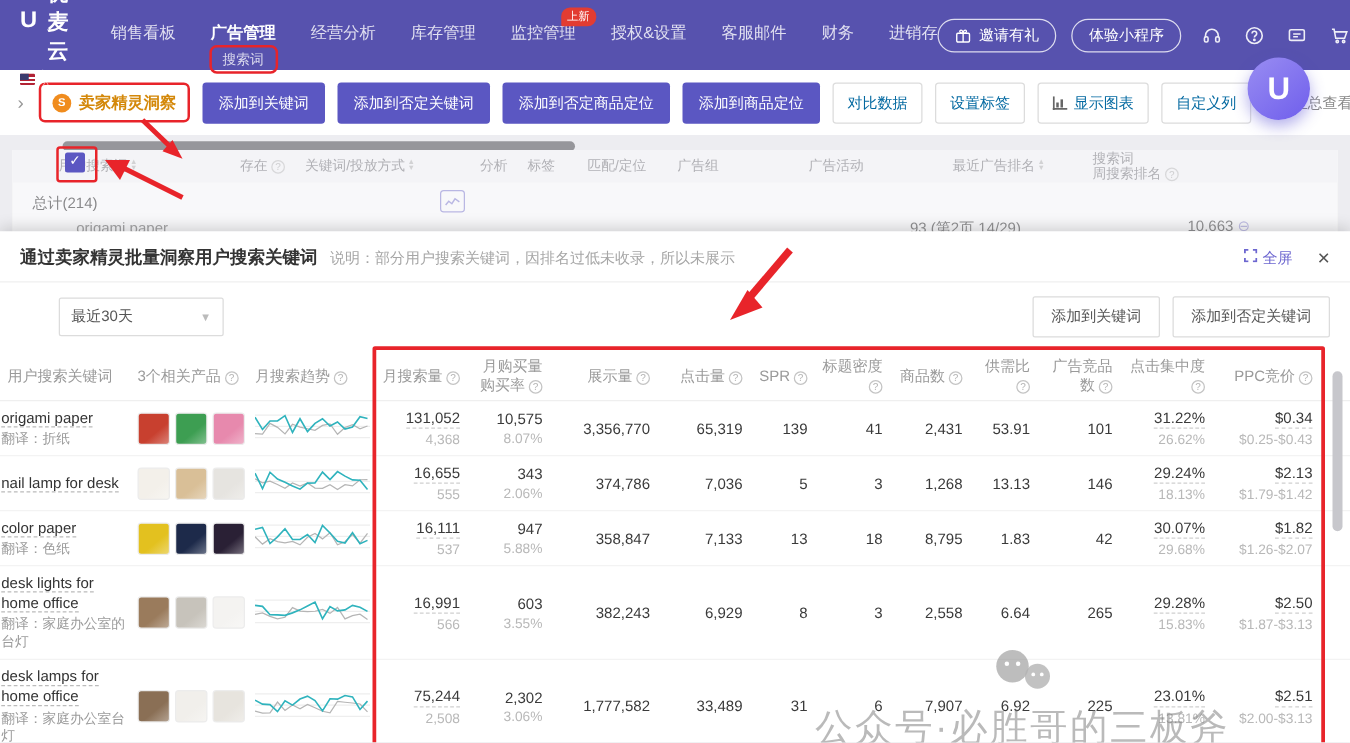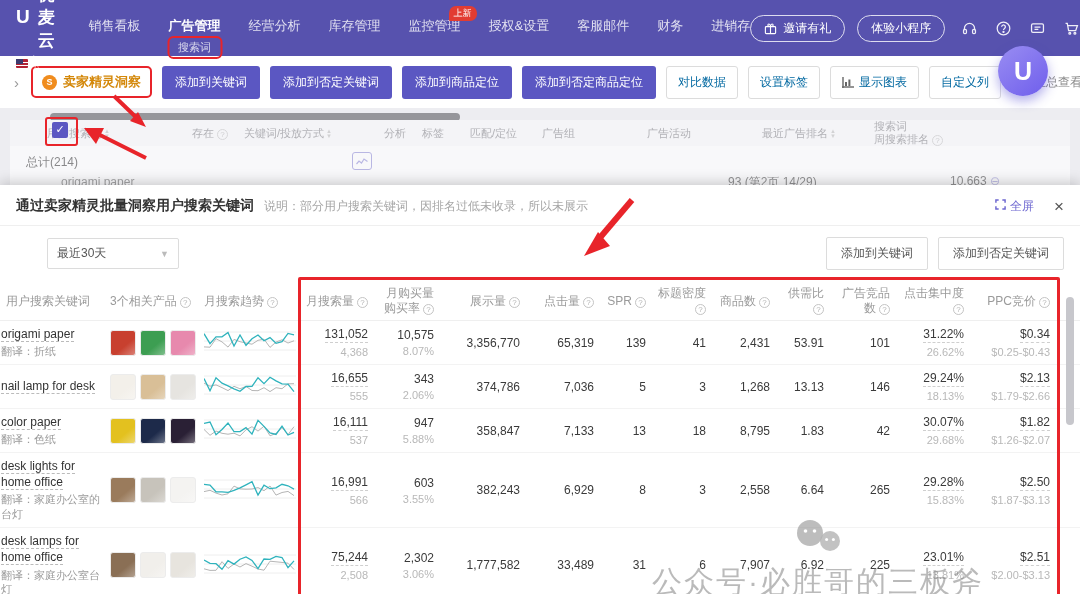--- a/index.html
+++ b/index.html
@@ -170,22 +170,22 @@
 <div class="workspace">
   <div class="toolbar">
     <span class="chev">›</span>
     <span class="insight-wrap">
       <span class="insight-ico">S</span>
       <span>卖家精灵洞察</span>
     </span>
     <span id="tb-primary" style="display:flex;gap:10px;">
         <button class="btn-primary">添加到关键词</button>
         <button class="btn-primary">添加到否定关键词</button>
+        <button class="btn-primary">添加到否定商品定位</button>
         <button class="btn-primary">添加到商品定位</button>
-        <button class="btn-primary">添加到否定商品定位</button>
       </span>
     <span id="tb-plain" style="display:flex;gap:10px;">
         <button class="btn-plain">
           <span>对比数据</span>
         </button>
         <button class="btn-plain">
           <span>设置标签</span>
         </button>
         <button class="btn-plain">
           <span>
@@ -339,21 +339,21 @@
           <div class="cell"><span class="v ul">16,655</span><span class="s">555</span></div>
           <div class="cell"><span class="v">343</span><span class="s">2.06%</span></div>
           <div class="cell"><span class="v">374,786</span></div>
           <div class="cell"><span class="v">7,036</span></div>
           <div class="cell"><span class="v">5</span></div>
           <div class="cell"><span class="v">3</span></div>
           <div class="cell"><span class="v">1,268</span></div>
           <div class="cell"><span class="v">13.13</span></div>
           <div class="cell"><span class="v">146</span></div>
           <div class="cell"><span class="v ul">29.24%</span><span class="s">18.13%</span></div>
-          <div class="cell"><span class="v ul">$2.13</span><span class="s">$1.79-$2.66</span></div>
+          <div class="cell"><span class="v ul">$2.13</span><span class="s">$1.79-$1.42</span></div>
         </div>
         <div class="m-row mgrid">
           <div class="kw"><span class="k">color paper</span><span class="t">翻译：色纸</span></div>
           <div class="thumbs">
             <div class="thumb" style="background: linear-gradient(140deg, rgb(227, 193, 31) 60%, rgba(255, 255, 255, 0.35)) rgb(227, 193, 31);"></div>
             <div class="thumb" style="background: linear-gradient(140deg, rgb(29, 42, 74) 60%, rgba(255, 255, 255, 0.35)) rgb(29, 42, 74);"></div>
             <div class="thumb" style="background: linear-gradient(140deg, rgb(42, 32, 53) 60%, rgba(255, 255, 255, 0.35)) rgb(42, 32, 53);"></div>
           </div>
           <div class="spark"><svg width="92" height="30" viewBox="0 0 92 30">
               <line x1="0" y1="6" x2="92" y2="6" stroke="#eee"></line>

